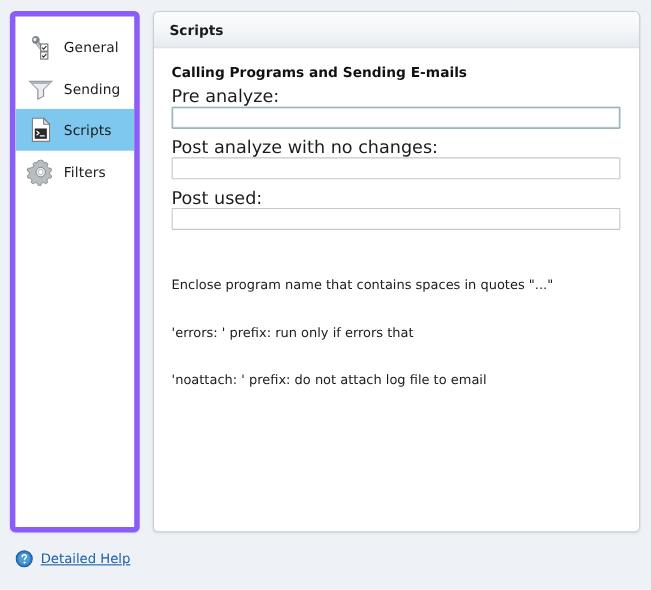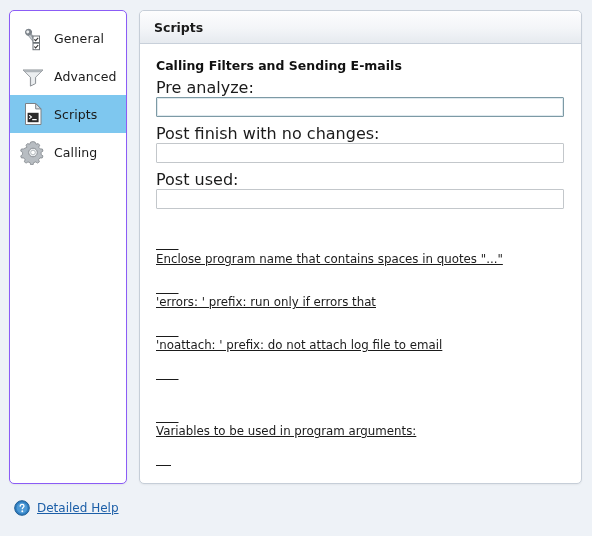--- a/index.html
+++ b/index.html
@@ -18,21 +18,21 @@
   }
 
   
   #sidebar-panel {
     position: absolute;
     left: 9px;
     top: 10px;
     width: 118px;
     height: 474px;
     background: #ffffff;
-    border: 1px solid #8b5cf6;
+    border: 5px solid #8b5cf6;
     border-radius: 5px;
     box-sizing: border-box;
     box-shadow: 0 1px 2px rgba(0,0,0,0.05);
     padding-top: 8px;
     overflow: hidden;
   }
   .nav-item {
     display: flex;
     align-items: center;
     height: 38px;
@@ -117,21 +117,20 @@
   .text-input.focused {
     border: 1px solid #7d9aa5;
     box-shadow: inset 0 0 0 1px #dfe9ee;
   }
   .info-block {
     margin-top: 5px;
     line-height: 14.4px;
     font-size: 11.8px;
     color: #1b1b1b;
     white-space: pre;
-    text-decoration: underline;
   }
   .info-line { display: block; }
   .spacer-line { display: block; height: 14px; }
 
   
   #footer {
     position: absolute;
     left: 0;
     top: 484px;
     width: 592px;
@@ -176,21 +175,21 @@
   </div>
 
   <div class="nav-item">
     <span class="nav-icon">
       <svg viewBox="0 0 26 26" width="26" height="26">
         <path d="M3 7h20l-7.4 7.2v6.3l-5.2 2.6v-8.9z" fill="#d7dadd" stroke="#8b9095" stroke-width="1"></path>
         <path d="M4.5 8.2h17l-6.6 6.4v5.6l-3.6 1.8v-7.4z" fill="#f2f4f5" opacity="0.75"></path>
         <path d="M3 7h20l-2.4 2.3H5.4z" fill="#aeb4b9"></path>
       </svg>
     </span>
-    <span class="nav-label">Advanced</span>
+    <span class="nav-label">Sending</span>
   </div>
 
 
   <div class="nav-item selected">
     <span class="nav-icon">
       <svg viewBox="0 0 26 26" width="26" height="26">
         <path d="M5.5 2.5h10.2L21 7.9V23.5H5.5z" fill="#ffffff" stroke="#7c8186" stroke-width="1"></path>
         <path d="M15.7 2.5L21 7.9h-5.3z" fill="#dfe3e6" stroke="#7c8186" stroke-width="1"></path>
         <rect x="7.6" y="11.8" width="11" height="9.4" fill="#2b2b2b"></rect>
         <path d="M9.2 14.1l2.3 1.9-2.3 1.9" fill="none" stroke="#ffffff" stroke-width="1.1"></path>
@@ -203,50 +202,49 @@
   <div class="nav-item">
     <span class="nav-icon">
       <svg viewBox="0 0 26 26" width="26" height="26">
         <g fill="#b8bdc2" stroke="#83888d" stroke-width="0.8">
           <path d="M13 2.6l2.1.5.9 2.1 2.2-.6 1.5 1.6-1 2 1.5 1.7 2.2.1.6 2.1-1.9 1.2.1 2.3 1.8 1.3-.8 2.1-2.2-.1-1.4 1.8.8 2.1-1.8 1.3-1.9-1.2-2.1.8-.6 2.2h-2.2l-.7-2.2-2.1-.8-1.9 1.2-1.8-1.3.8-2.1-1.4-1.8-2.2.1-.8-2.1 1.8-1.3.1-2.3-1.9-1.2.6-2.1 2.2-.1L7 8.2l-1-2 1.5-1.6 2.2.6.9-2.1z"></path>
         </g>
         <circle cx="13" cy="13.5" r="4.3" fill="#eef0f2" stroke="#83888d" stroke-width="0.9"></circle>
         <circle cx="13" cy="13.5" r="2.3" fill="#ffffff" stroke="#9aa0a5" stroke-width="0.7"></circle>
       </svg>
     </span>
-    <span class="nav-label">Calling</span>
+    <span class="nav-label">Filters</span>
   </div>
 
 </div>
 
 <div id="main-panel">
 
   <div id="main-header">
     <span class="title">Scripts</span>
   </div>
 
   <div id="main-body">
 
-    <div class="section-title">Calling Filters and Sending E-mails</div>
+    <div class="section-title">Calling Programs and Sending E-mails</div>
 
     <div class="field-label">Pre analyze:</div>
     <input class="text-input focused" type="text" autofocus="" value="" style="">
 
-    <div class="field-label">Post finish with no changes:</div>
+    <div class="field-label">Post analyze with no changes:</div>
     <input class="text-input" type="text" value="" style="">
 
     <div class="field-label">Post used:</div>
     <input class="text-input" type="text" value="" style="">
 
     <div class="info-block">
       <span class="info-line">Enclose program name that contains spaces in quotes "..."</span>
       <span class="info-line">'errors: ' prefix: run only if errors that</span>
       <span class="info-line">'noattach: ' prefix: do not attach log file to email</span>
       <span class="spacer-line"></span>
-      <span class="info-line">Variables to be used in program arguments:</span>
     </div>
 
     
 
   </div>
 </div>
 
 <div id="footer">
 
   <div id="help-link-wrap">

